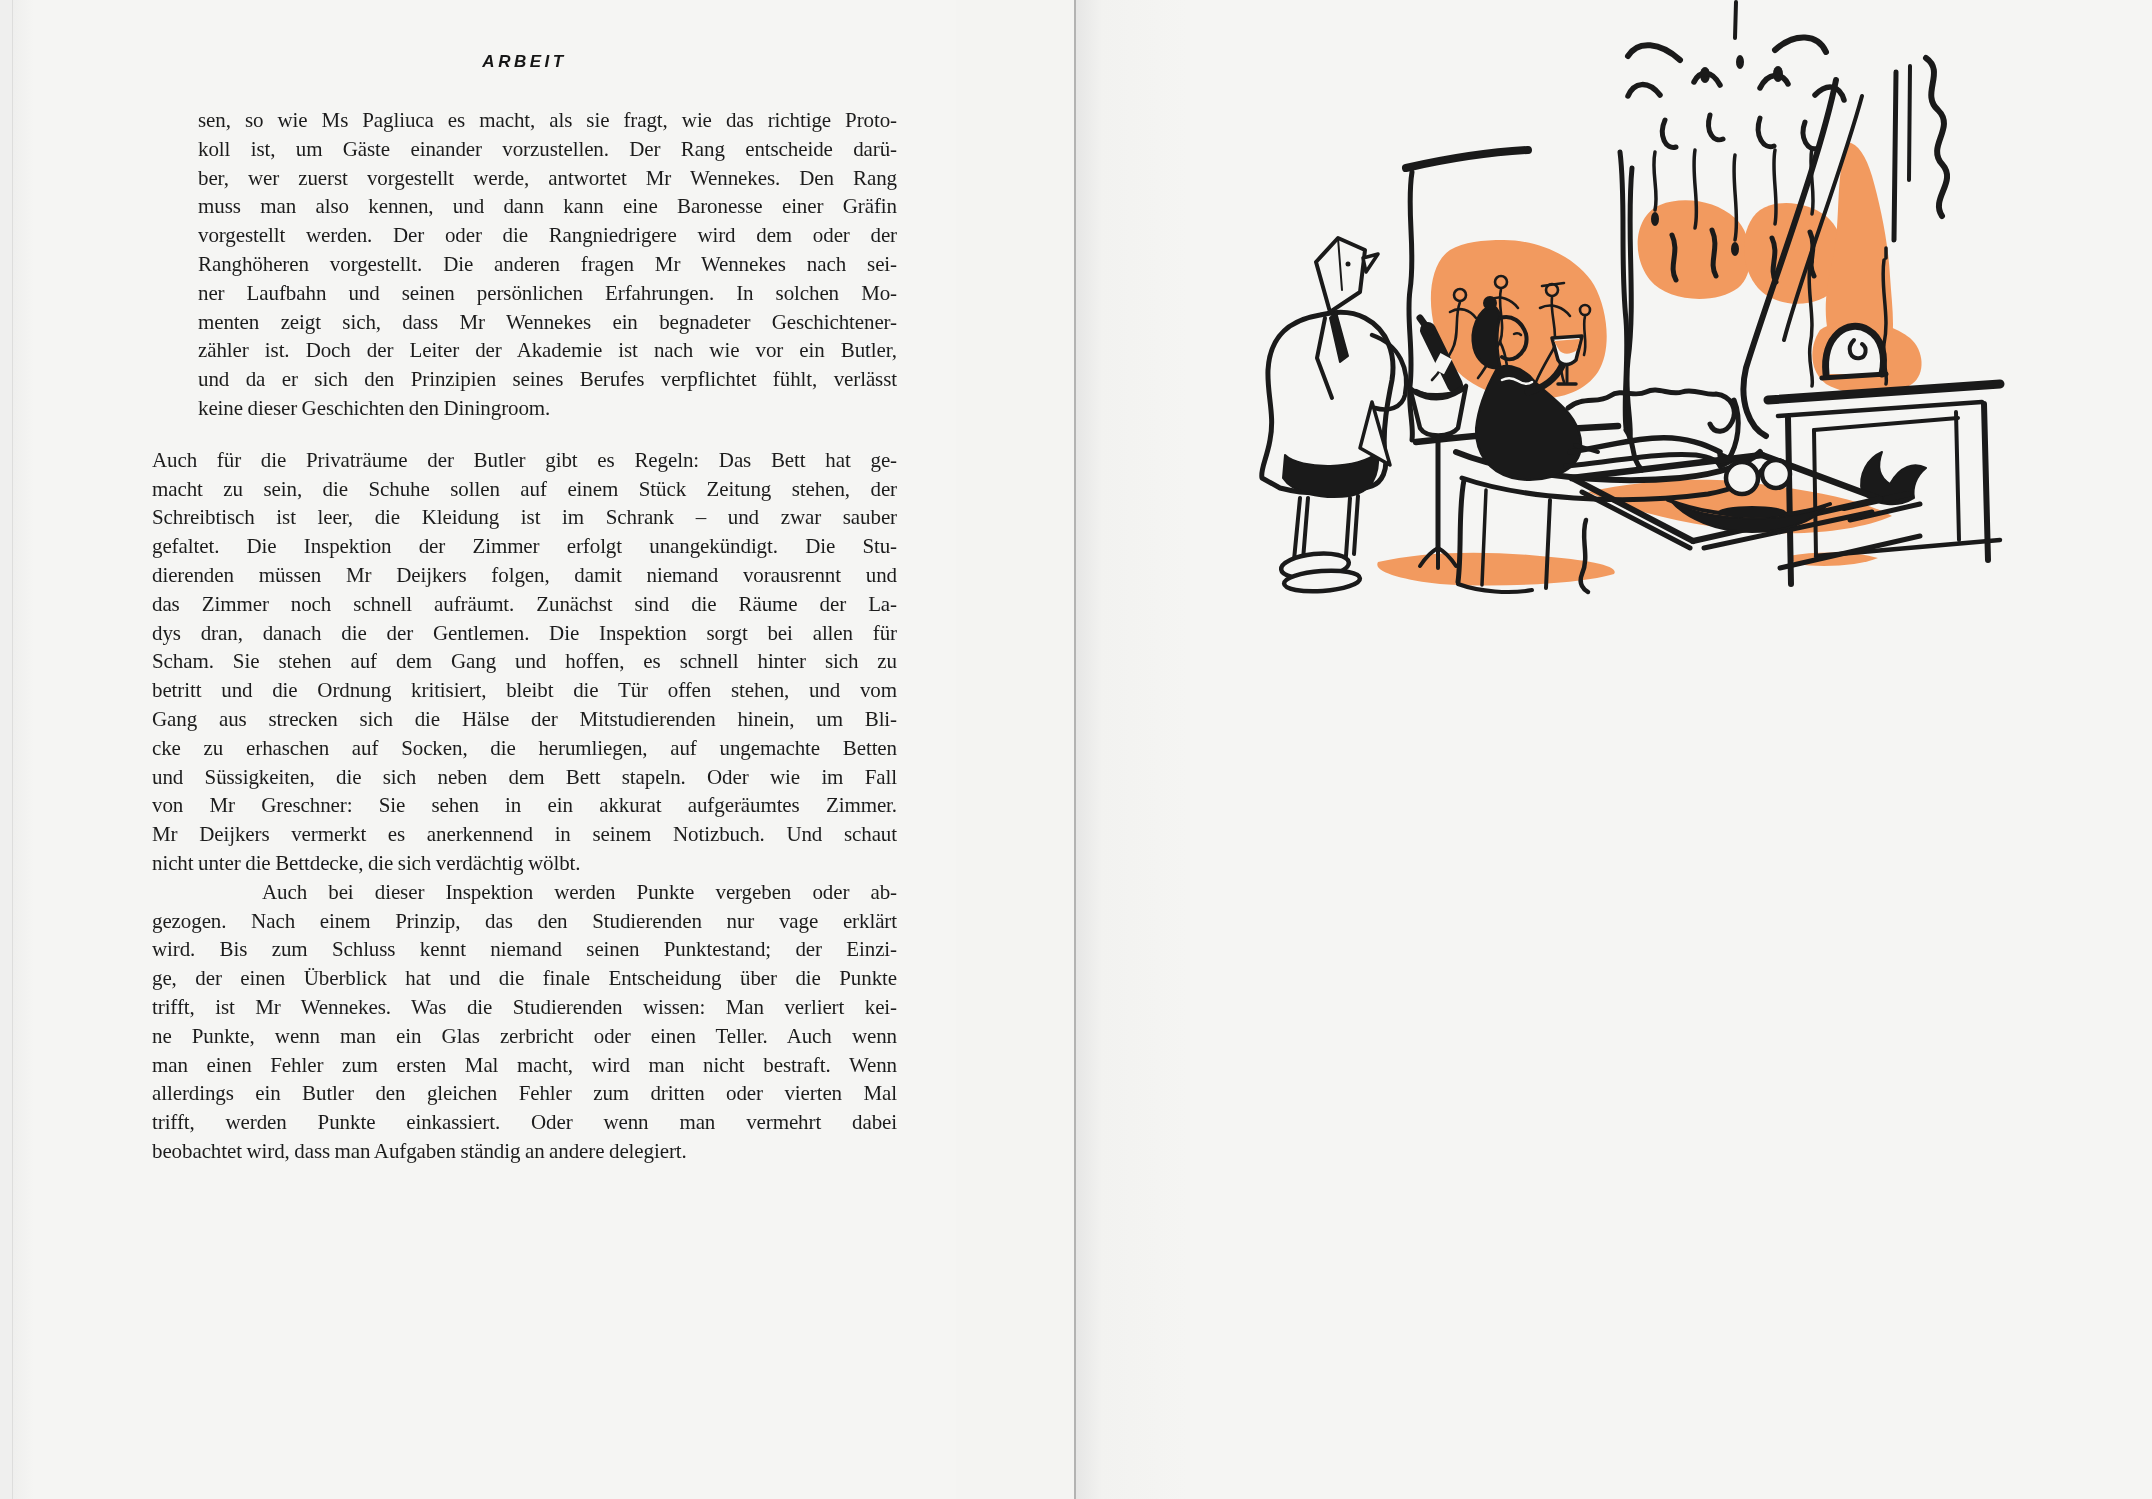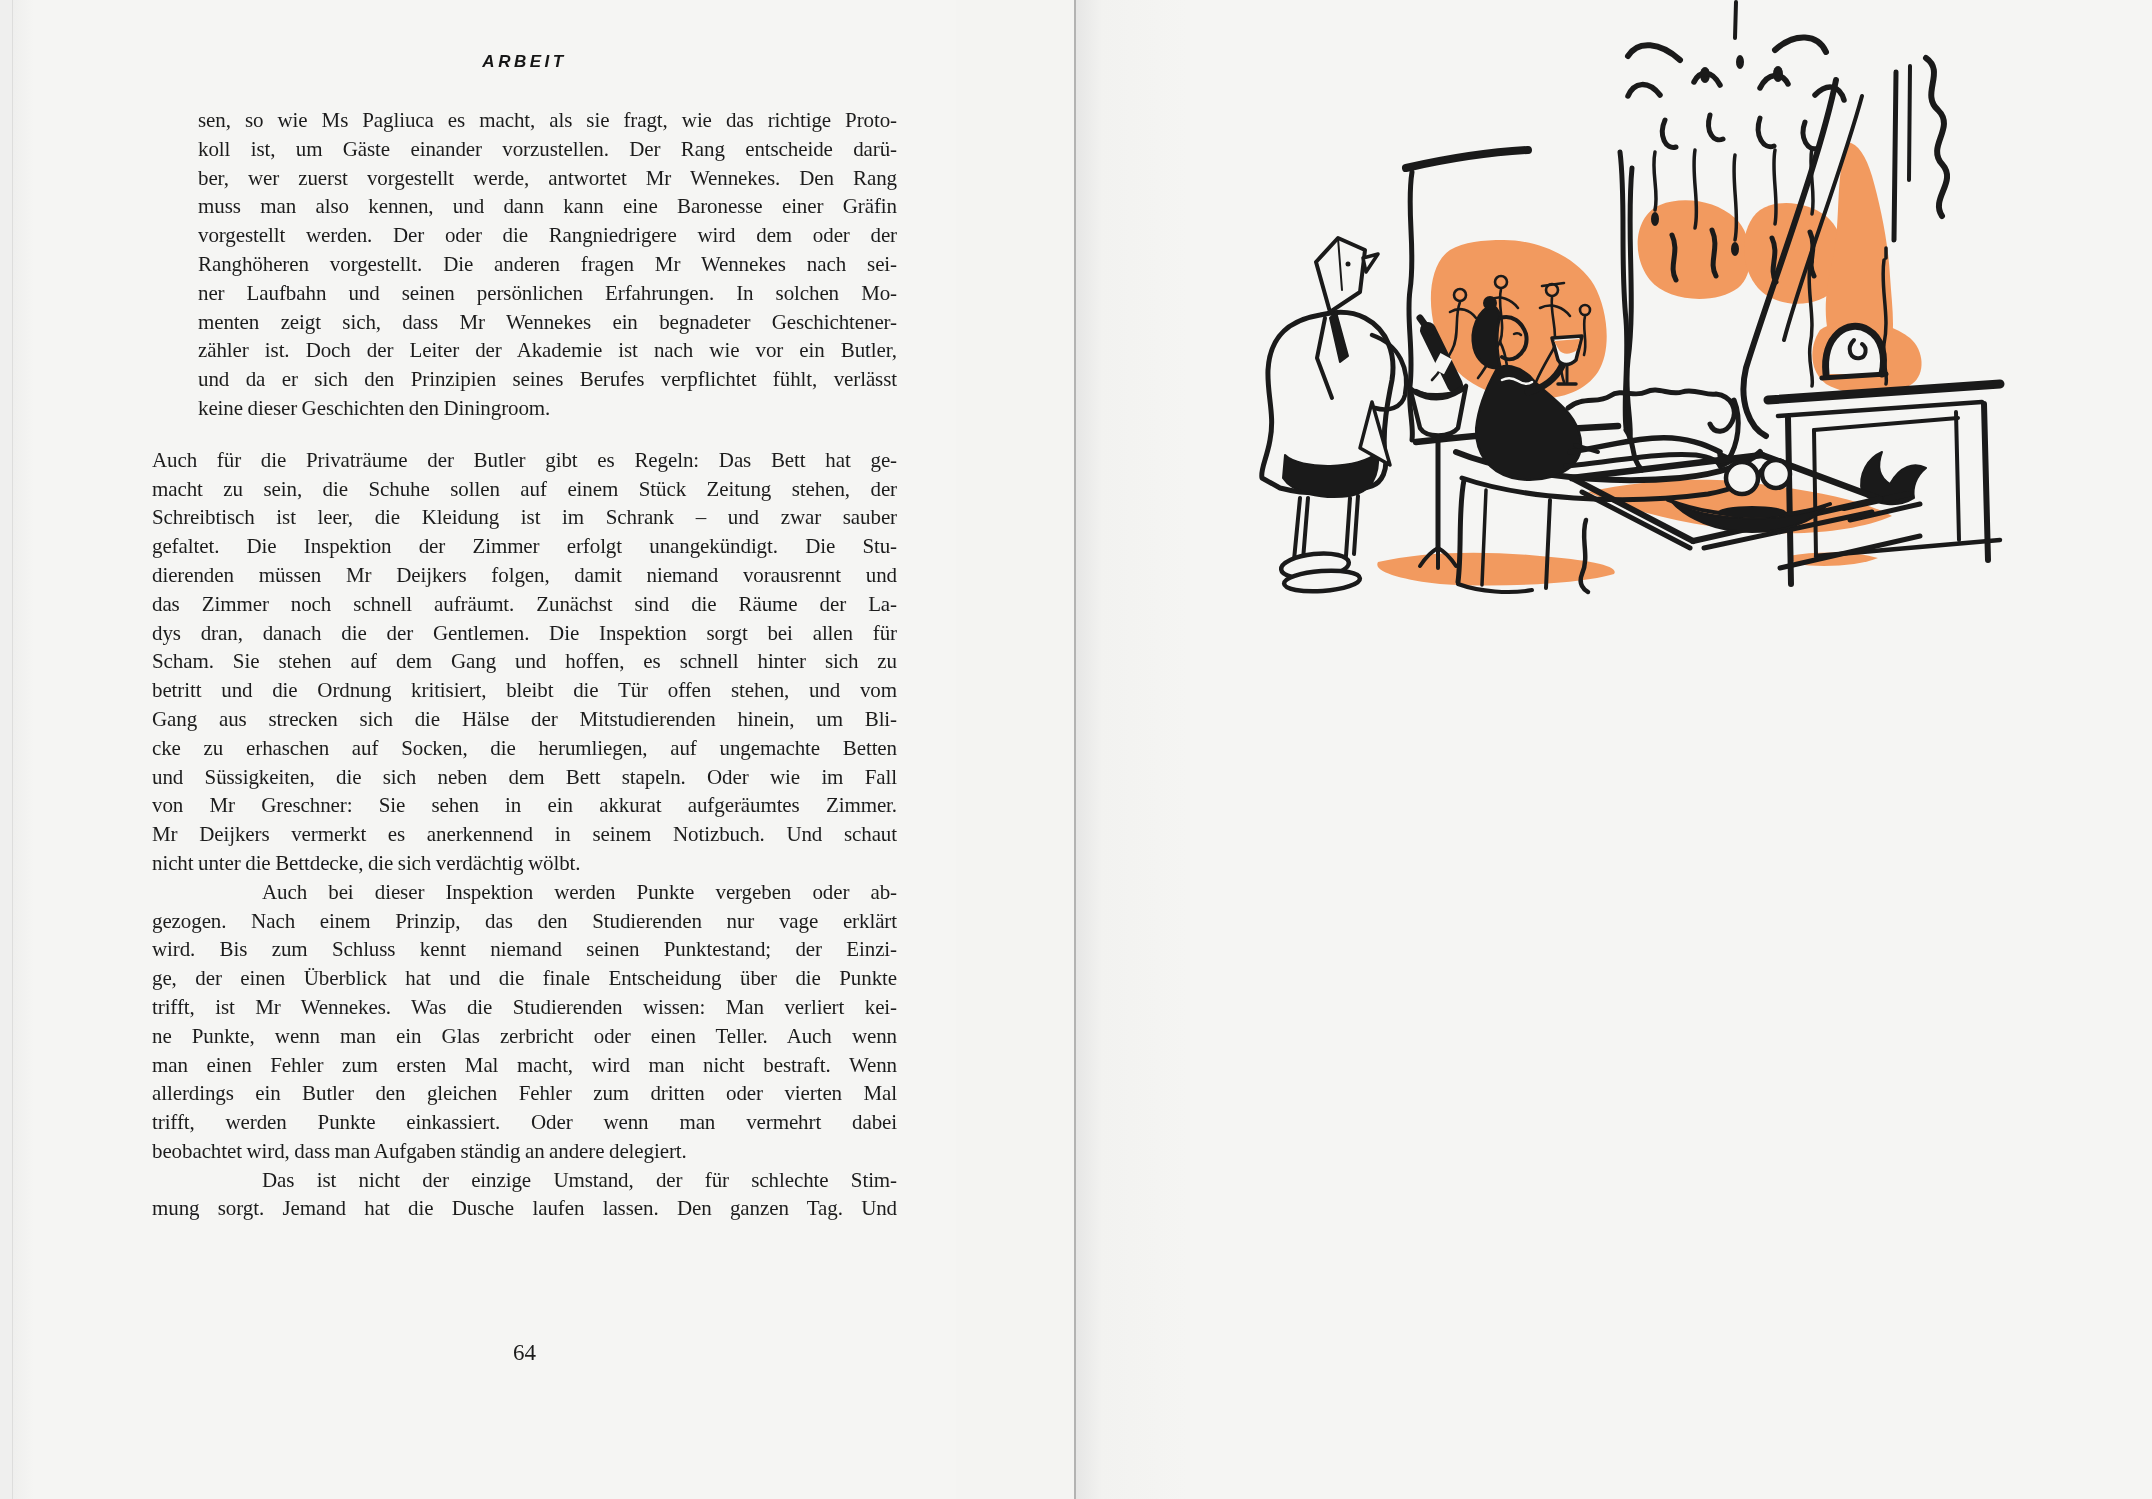--- a/index.html
+++ b/index.html
@@ -89,26 +89,21 @@
         <span class="line jl">gezogen. Nach einem Prinzip, das den Studierenden nur vage erklärt</span>
         <span class="line jl">wird. Bis zum Schluss kennt niemand seinen Punktestand; der Einzi-</span>
         <span class="line jl">ge, der einen Überblick hat und die finale Entscheidung über die Punkte</span>
         <span class="line jl">trifft, ist Mr Wennekes. Was die Studierenden wissen: Man verliert kei-</span>
         <span class="line jl">ne Punkte, wenn man ein Glas zerbricht oder einen Teller. Auch wenn</span>
         <span class="line jl">man einen Fehler zum ersten Mal macht, wird man nicht bestraft. Wenn</span>
         <span class="line jl">allerdings ein Butler den gleichen Fehler zum dritten oder vierten Mal</span>
         <span class="line jl">trifft, werden Punkte einkassiert. Oder wenn man vermehrt dabei</span>
         <span class="line ll">beobachtet wird, dass man Aufgaben ständig an andere delegiert.</span>
       </div>
-      <div class="para">
-        <span class="line jl fi">Das ist nicht der einzige Umstand, der für schlechte Stim-</span>
-        <span class="line jl">mung sorgt. Jemand hat die Dusche laufen lassen. Den ganzen Tag. Und</span>
-      </div>
     </div>
-  <div class="pagenum pagenum-left">64</div>
 </div>
 
 <div class="page page-right">
   
   
   
 </div>
 
 <div class="illo" aria-label="Line-art salon scene: butler with faceted paper-like head beside a champagne bucket on a stand, woman in black dress reclining on a chaise with a glass, framed picture with dancers, chandelier, draped curtain, fireplace with mantel clock, coffee table with fruit platter, orange accent blobs">
 <svg viewBox="0 0 940 600" xmlns="http://www.w3.org/2000/svg">

